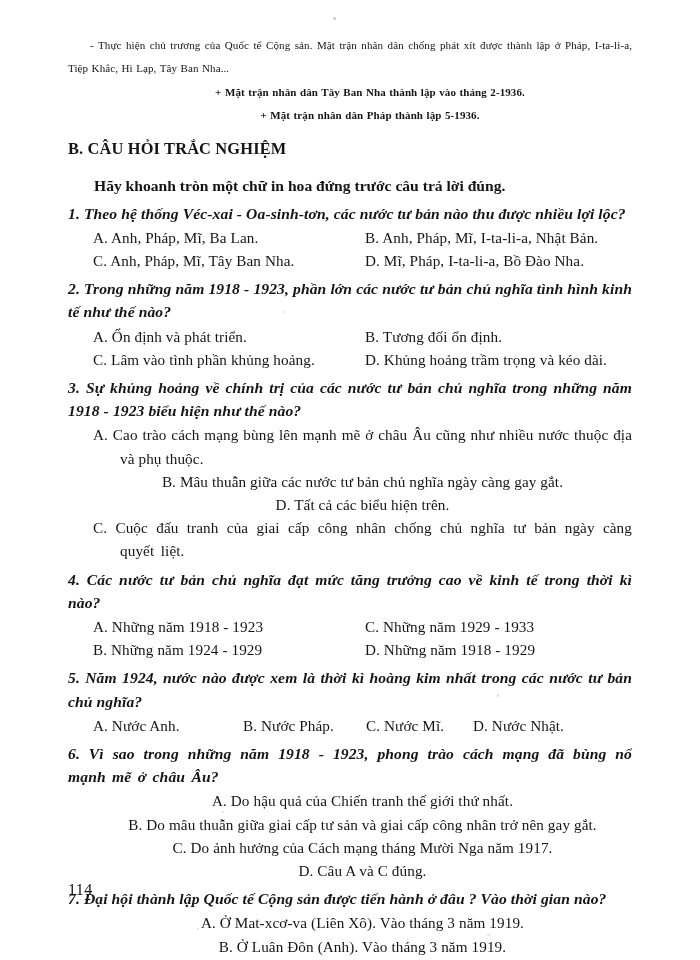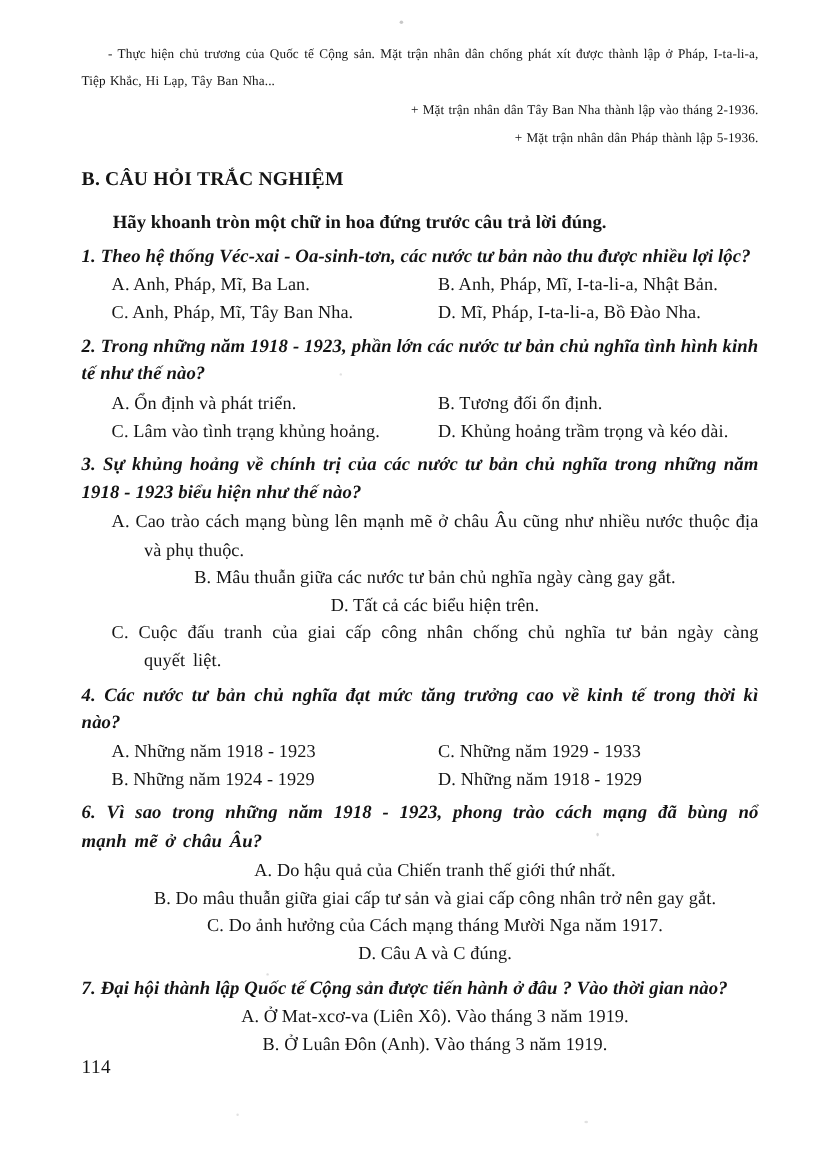--- a/index.html
+++ b/index.html
@@ -57,21 +57,22 @@
     line-height: 23.4px;
     letter-spacing: .1px;
     text-align: justify;
     word-spacing: .6px;
   }
   .para.dash {
     text-indent: 22px;
   }
   .para.plus {
     text-indent: 40px;
-    text-align: right;
+    text-align: center;
+    font-weight: bold;
   }
 
   .section-head {
     font-size: 16.4px;
     font-weight: bold;
     line-height: 23px;
     margin-top: 9px;
     letter-spacing: .15px;
   }
   .section-sub {
@@ -192,21 +193,21 @@
     </div>
 
     <div class="question">
       <p class="q-stem">2. Trong những năm 1918 - 1923, phần lớn các nước tư bản chủ nghĩa tình hình kinh tế như thế nào?</p>
       <div class="opts opt-grid">
         <div class="gr">
           <span class="c-left">A. Ổn định và phát triển.</span>
           <span class="c-right">B. Tương đối ổn định.</span>
         </div>
         <div class="gr">
-          <span class="c-left">C. Lâm vào tình trạng khủng hoảng.</span>
+          <span class="c-left">C. Lâm vào tình phần khủng hoảng.</span>
           <span class="c-right">D. Khủng hoảng trầm trọng và kéo dài.</span>
         </div>
       </div>
     </div>
 
     <div class="question">
       <p class="q-stem">3. Sự khủng hoảng về chính trị của các nước tư bản chủ nghĩa trong những năm 1918 - 1923 biểu hiện như thế nào?</p>
       <div class="opts">
         <p class="opt-row">A. Cao trào cách mạng bùng lên mạnh mẽ ở châu Âu cũng như nhiều nước thuộc địa và phụ thuộc.</p>
         <p class="opt-row nojust">B. Mâu thuẫn giữa các nước tư bản chủ nghĩa ngày càng gay gắt.</p>
@@ -222,20 +223,31 @@
           <span class="c-left">A. Những năm 1918 - 1923</span>
           <span class="c-right">C. Những năm 1929 - 1933</span>
         </div>
         <div class="gr">
           <span class="c-left">B. Những năm 1924 - 1929</span>
           <span class="c-right">D. Những năm 1918 - 1929</span>
         </div>
       </div>
     </div>
 
+    <div class="question">
+      <p class="q-stem">5. Năm 1924, nước nào được xem là thời kì hoàng kim nhất trong các nước tư bản chủ nghĩa?</p>
+      <div class="opts">
+        <div class="opt-inline">
+          <span class="i0">A. Nước Anh.</span>
+          <span class="i1">B. Nước Pháp.</span>
+          <span class="i2">C. Nước Mĩ.</span>
+          <span class="i3">D. Nước Nhật.</span>
+        </div>
+      </div>
+    </div>
 
     <div class="question">
       <p class="q-stem wide">6. Vì sao trong những năm 1918 - 1923, phong trào cách mạng đã bùng nổ mạnh mẽ ở châu Âu?</p>
       <div class="opts">
         <p class="opt-row nojust">A. Do hậu quả của Chiến tranh thế giới thứ nhất.</p>
         <p class="opt-row nojust">B. Do mâu thuẫn giữa giai cấp tư sản và giai cấp công nhân trở nên gay gắt.</p>
         <p class="opt-row nojust">C. Do ảnh hưởng của Cách mạng tháng Mười Nga năm 1917.</p>
         <p class="opt-row nojust">D. Câu A và C đúng.</p>
       </div>
     </div>

